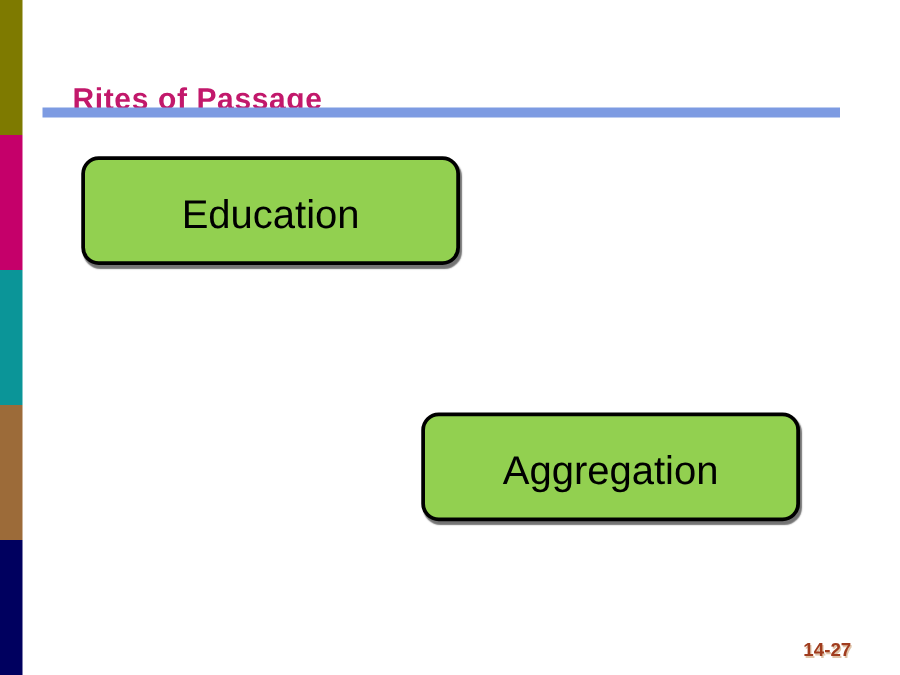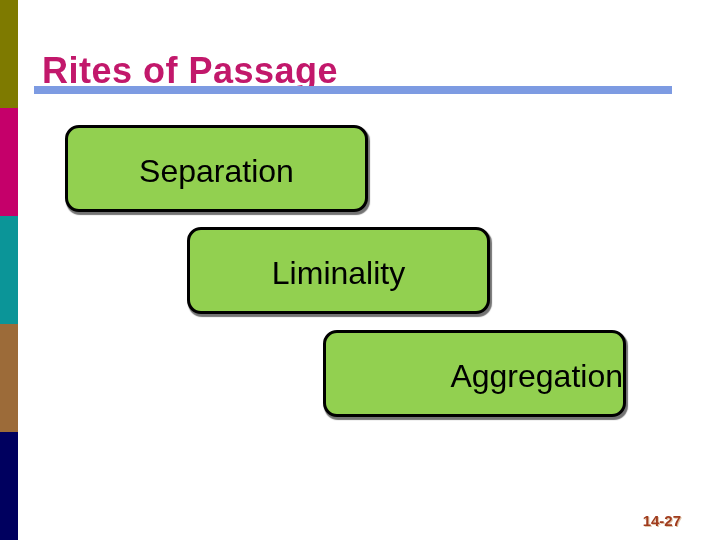--- a/index.html
+++ b/index.html
@@ -26,22 +26,22 @@
     display: flex;
     flex-direction: column;
   }
   .stripe { width: 100%; flex: 1 1 0; }
 
   
   .slide-title {
     position: absolute;
     left: 42px;
     top: 50px;
-    margin: 0;
-    font-size: 36px;
+    margin: 16px;
+    font-size: 24px;
     font-weight: bold;
     letter-spacing: 0.5px;
     white-space: nowrap;
   }
   .title-underline {
     position: absolute;
     left: 34px;
     top: 86px;
     width: 638px;
     height: 8px;
@@ -60,21 +60,21 @@
     justify-content: center;
   }
   .stage-box span {
     font-size: 32px;
     color: #000000;
     line-height: 1;
     padding-top: 4px;
   }
   .stage-1 { left: 65px;  top: 125px; }
   .stage-2 { left: 187px; top: 227px; }
-  .stage-3 { left: 323px; top: 330px; justify-content: flex-end; }
+  .stage-3 { left: 337px; top: 330px; }
 
   
   .copyright {
     position: absolute;
     left: 37px;
     top: 501px;
     font-size: 13px;
     color: #1a1a1a;
     letter-spacing: 0.2px;
     white-space: nowrap;
@@ -101,26 +101,23 @@
     <div class="stripe" style="background: rgb(11, 149, 152);"></div>
     <div class="stripe" style="background: rgb(156, 107, 57);"></div>
     <div class="stripe" style="background: rgb(0, 0, 95);"></div>
   </div>
 
   <h1 class="slide-title" style="color: rgb(194, 24, 107);">Rites of Passage</h1>
 
   <div class="title-underline" style="background: rgb(125, 155, 226);"></div>
 
   <div class="stage-box stage-1" style="background: rgb(146, 208, 80); border-color: rgb(0, 0, 0);">
-    <span>Separation</span>
+    <span>Education</span>
   </div>
 
-  <div class="stage-box stage-2" style="background: rgb(146, 208, 80); border-color: rgb(0, 0, 0);">
-    <span>Liminality</span>
-  </div>
 
   <div class="stage-box stage-3" style="background: rgb(146, 208, 80); border-color: rgb(0, 0, 0);">
     <span>Aggregation</span>
   </div>
 
 
   <div class="page-number" style="color: rgb(160, 60, 30);">14-27</div>
 
 </div>
 

